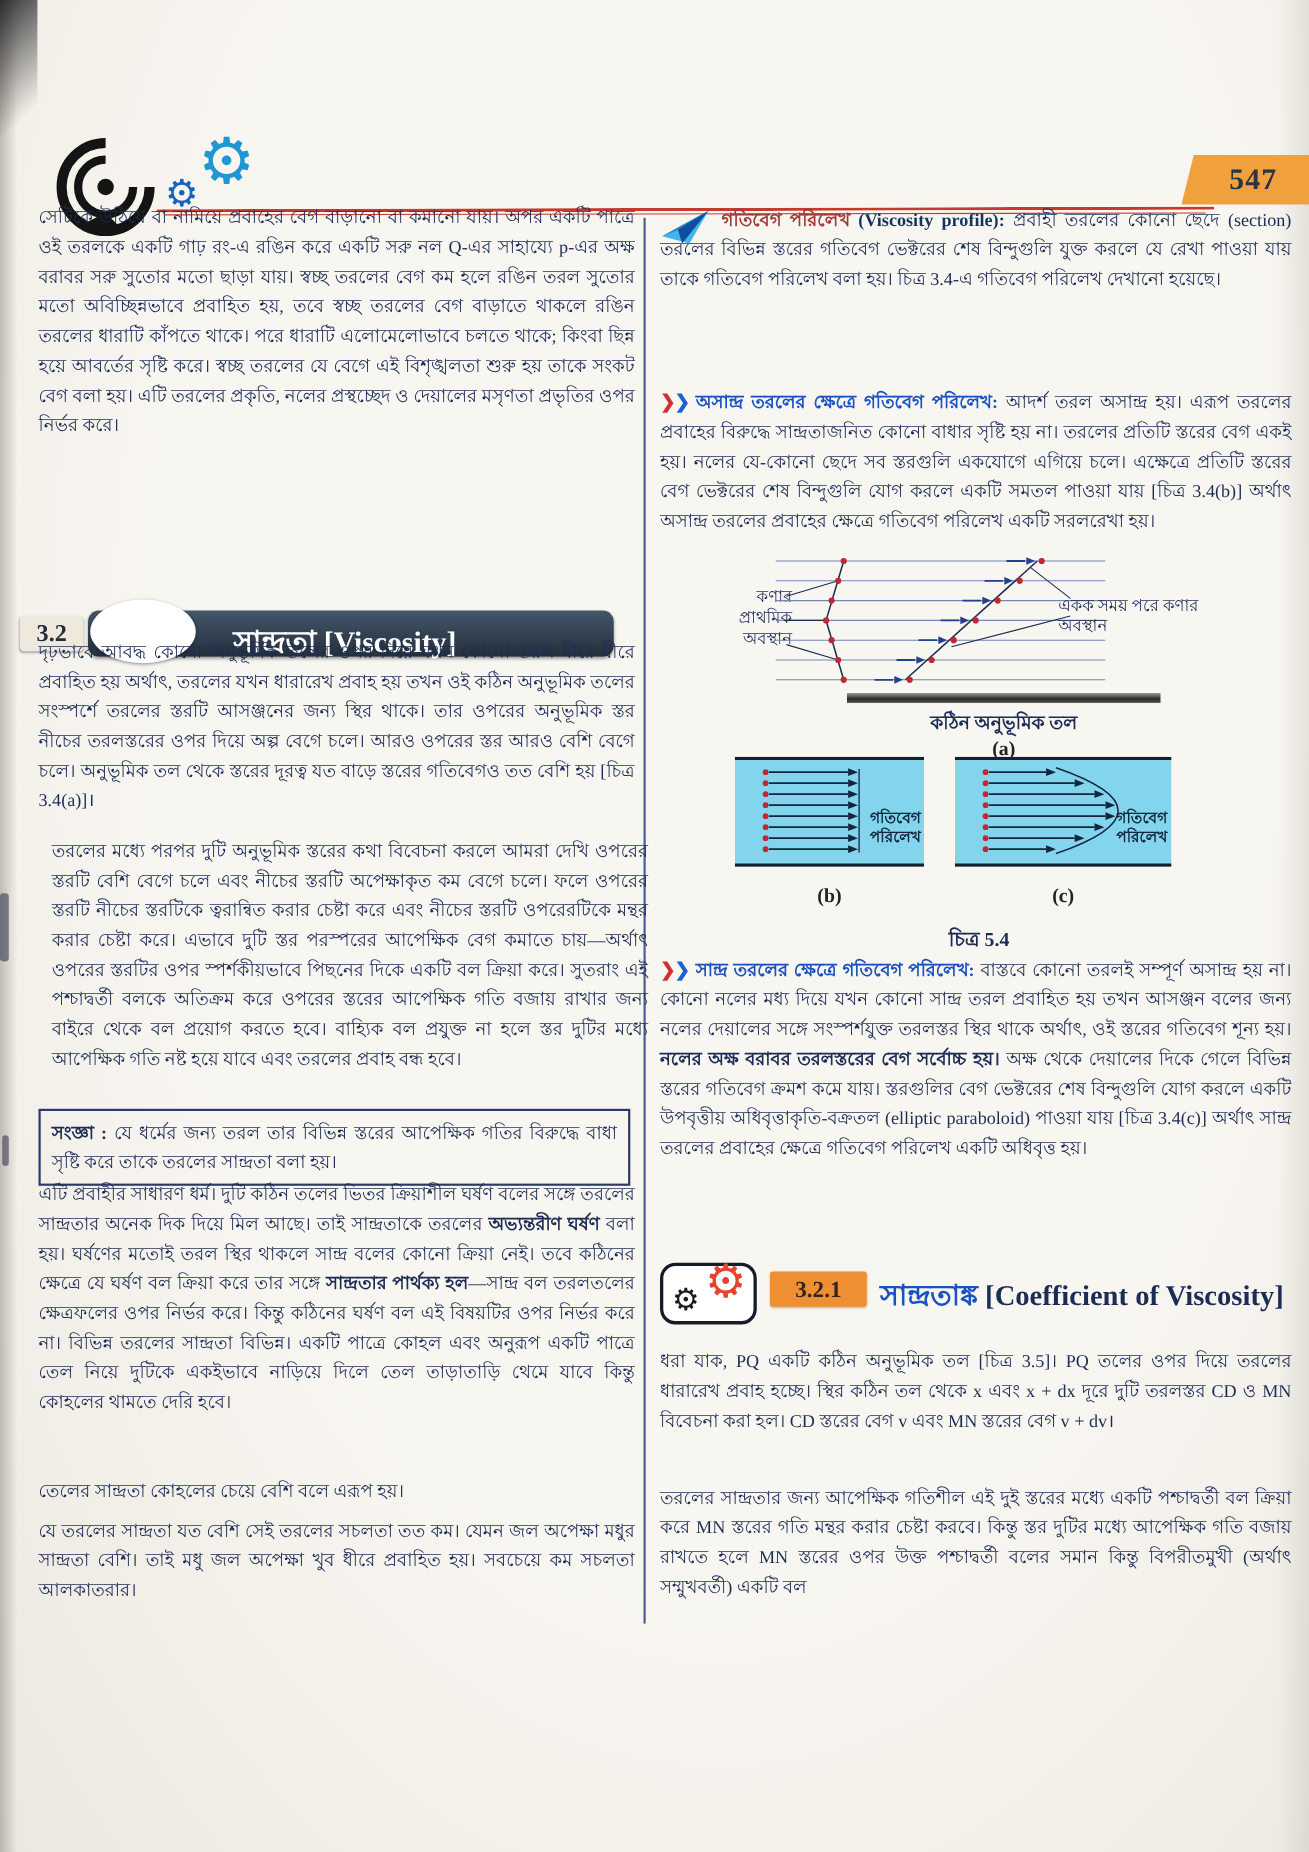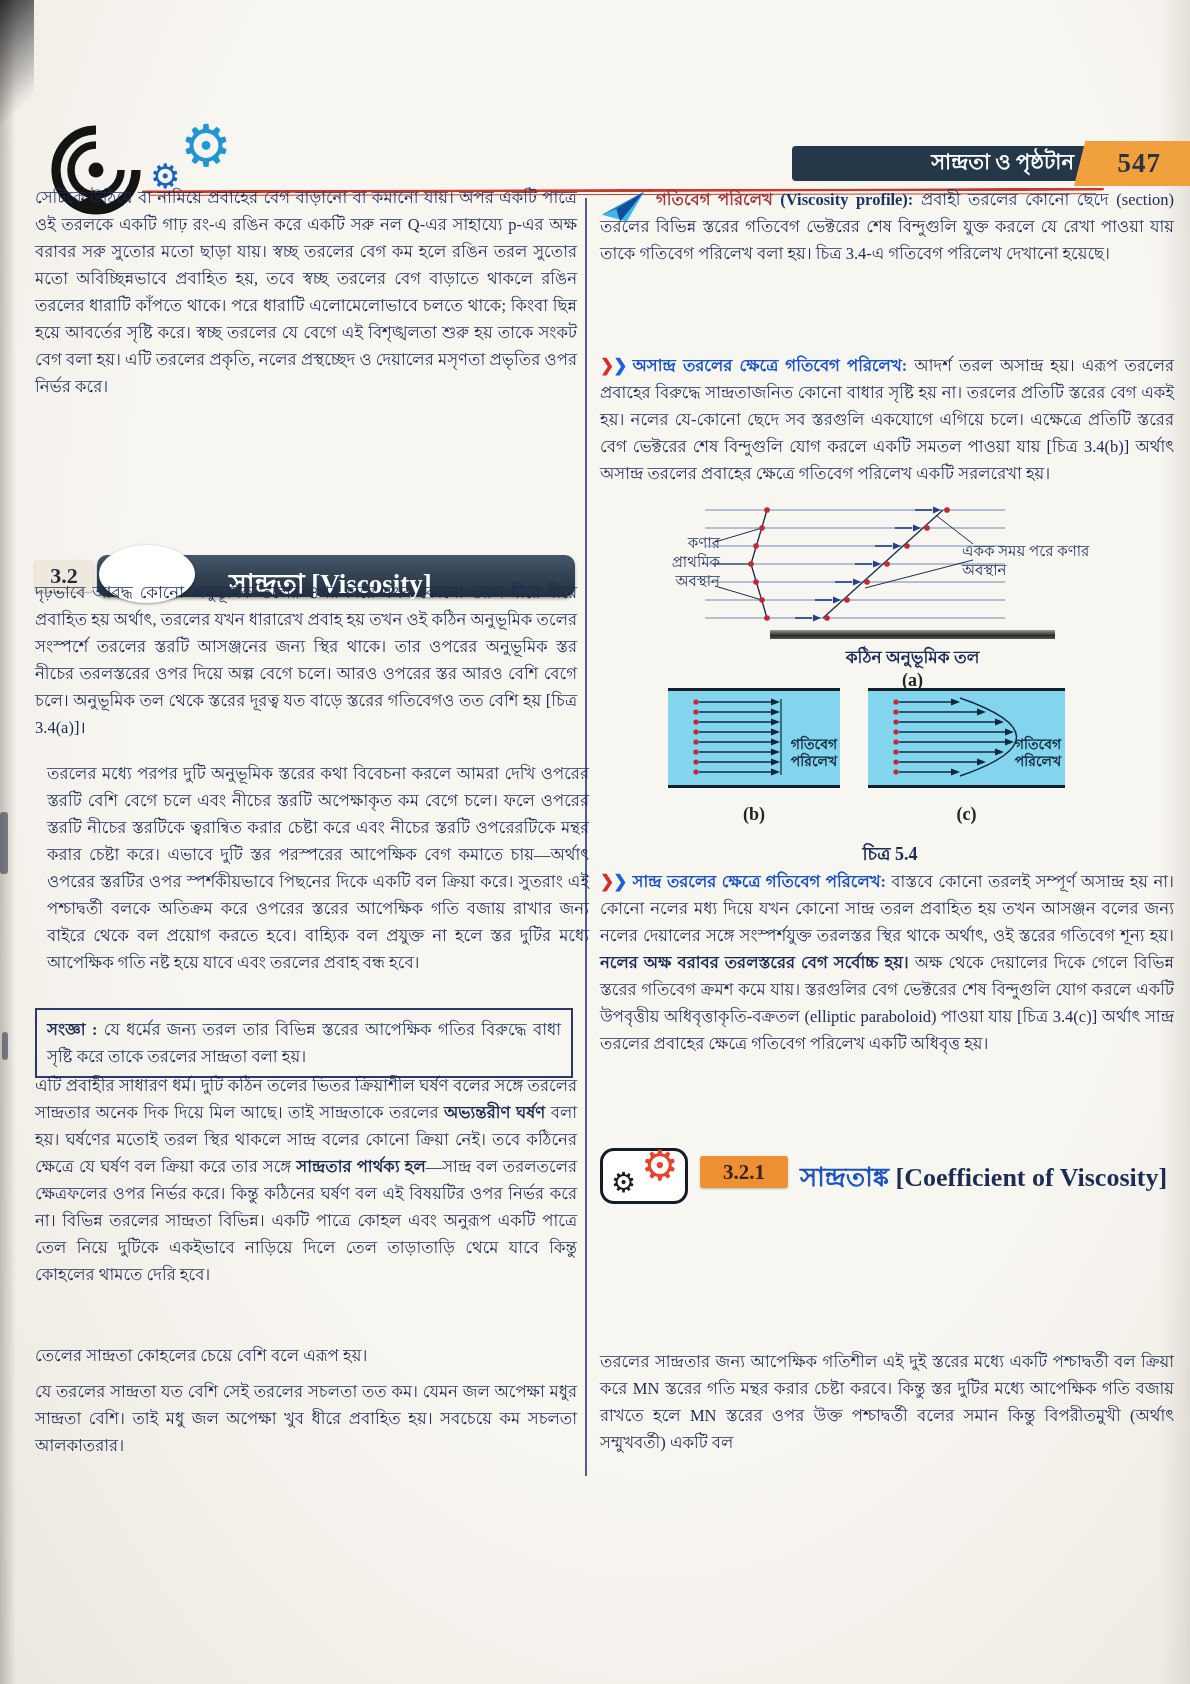--- a/index.html
+++ b/index.html
@@ -41,21 +41,21 @@
   .lp{position:absolute;left:35px;width:542px;}
   .qbox{position:absolute;left:35px;top:446px;width:536px;height:84px;border:2px dashed #2e3c6e;border-radius:2px;
     padding:14px 10px 6px 14px;box-sizing:border-box;}
   .qbox-title{position:absolute;top:-15px;right:4px;display:flex;align-items:center;background:transparent;}
   .qbox-title::before{content:"";width:250px;border-top:2px dashed #2e3c6e;margin-right:8px;}
   .qbox-title .t{font-weight:bold;font-size:20px;color:#16295a;background:#f5f2ec;padding:0 4px;}
   .qrow{display:flex;font-size:16.5px;line-height:25px;}
   .qrow .num{color:#c22222;font-weight:bold;width:26px;flex:0 0 auto;}
   .qrow .ref{margin-left:auto;color:#1e5bc6;font-weight:bold;font-size:15px;}
 
-  .sec32{position:absolute;left:35px;top:551px;width:540px;height:50px;}
+  .sec32{position:absolute;left:18px;top:551px;width:540px;height:50px;}
   .sec32 .bar{position:absolute;left:62px;top:4px;right:0;height:42px;border-radius:10px;
     background:linear-gradient(#44566a,#232f3c);box-shadow:0 2px 3px rgba(0,0,0,.35);}
   .sec32 .numbox{position:absolute;left:0;top:9px;width:58px;height:32px;background:#efe9dd;border-radius:4px;
     display:flex;align-items:center;justify-content:center;font-weight:bold;font-size:22px;color:#222c3c;
     box-shadow:0 1px 2px rgba(0,0,0,.3);}
   .sec32 .infcircle{position:absolute;left:64px;top:-6px;width:96px;height:58px;background:#fff;border-radius:50%;
     display:flex;align-items:center;justify-content:center;box-shadow:0 1px 3px rgba(0,0,0,.4);}
   .sec32 .inf{font-size:56px;font-weight:bold;line-height:0;
     background:linear-gradient(90deg,#e23d3d,#f59e0b,#35b44a,#2b7de9,#8e44ad);
     -webkit-background-clip:text;background-clip:text;color:transparent;-webkit-text-fill-color:transparent;}
@@ -111,23 +111,20 @@
 
   <div class="logo">
     <svg class="spiral" width="100" height="100" viewBox="0 0 60 60">
       <path d="M30 6 A24 24 0 1 0 54 30" stroke="#141414" stroke-width="5.5" fill="none"></path>
       <path d="M30 15 A15 15 0 1 0 45 30" stroke="#141414" stroke-width="4.5" fill="none"></path>
       <circle cx="30" cy="30" r="4.5" fill="#141414"></circle>
       <path d="M18 50 Q28 60 40 54 L30 44 Z" fill="#141414"></path>
     </svg>
     <span class="gear-small">⚙</span>
     <span class="gear-big">⚙</span>
-  </div>
-  <div class="chapter-bar">
-    <span>সান্দ্রতা ও পৃষ্ঠটান</span>
   </div>
   <div class="page-box">
     <span>547</span>
   </div>
   <div class="rule1"></div>
   <div class="rule2"></div>
 
   <div class="vdivider"></div>
 
   <p class="lp body-text" style="top:184px;margin:0;">
@@ -335,18 +332,21 @@
     <div class="iconbox">
       <span class="gearA">⚙</span>
       <span class="gearB">⚙</span>
     </div>
     <div class="numbox">3.2.1</div>
     <div class="ttl">
       <span class="bn">সান্দ্রতাঙ্ক</span><span class="en"> [Coefficient of Viscosity]</span>
     </div>
   </div>
 
+  <p class="rp body-text" style="top:1224px;margin:0;">
+    <span>ধরা যাক, PQ একটি কঠিন অনুভূমিক তল [চিত্র 3.5]। PQ তলের ওপর দিয়ে তরলের ধারারেখ প্রবাহ হচ্ছে। স্থির কঠিন তল থেকে x এবং x + dx দূরে দুটি তরলস্তর CD ও MN বিবেচনা করা হল। CD স্তরের বেগ v এবং MN স্তরের বেগ v + dv।</span>
+  </p>
 
   <p class="rp body-text" style="top:1348px;margin:0;">
     <span>তরলের সান্দ্রতার জন্য আপেক্ষিক গতিশীল এই দুই স্তরের মধ্যে একটি পশ্চাদ্বর্তী বল ক্রিয়া করে MN স্তরের গতি মন্থর করার চেষ্টা করবে। কিন্তু স্তর দুটির মধ্যে আপেক্ষিক গতি বজায় রাখতে হলে MN স্তরের ওপর উক্ত পশ্চাদ্বর্তী বলের সমান কিন্তু বিপরীতমুখী (অর্থাৎ সম্মুখবর্তী) একটি বল</span>
   </p>
 
 </div>
 
 </body></html>

